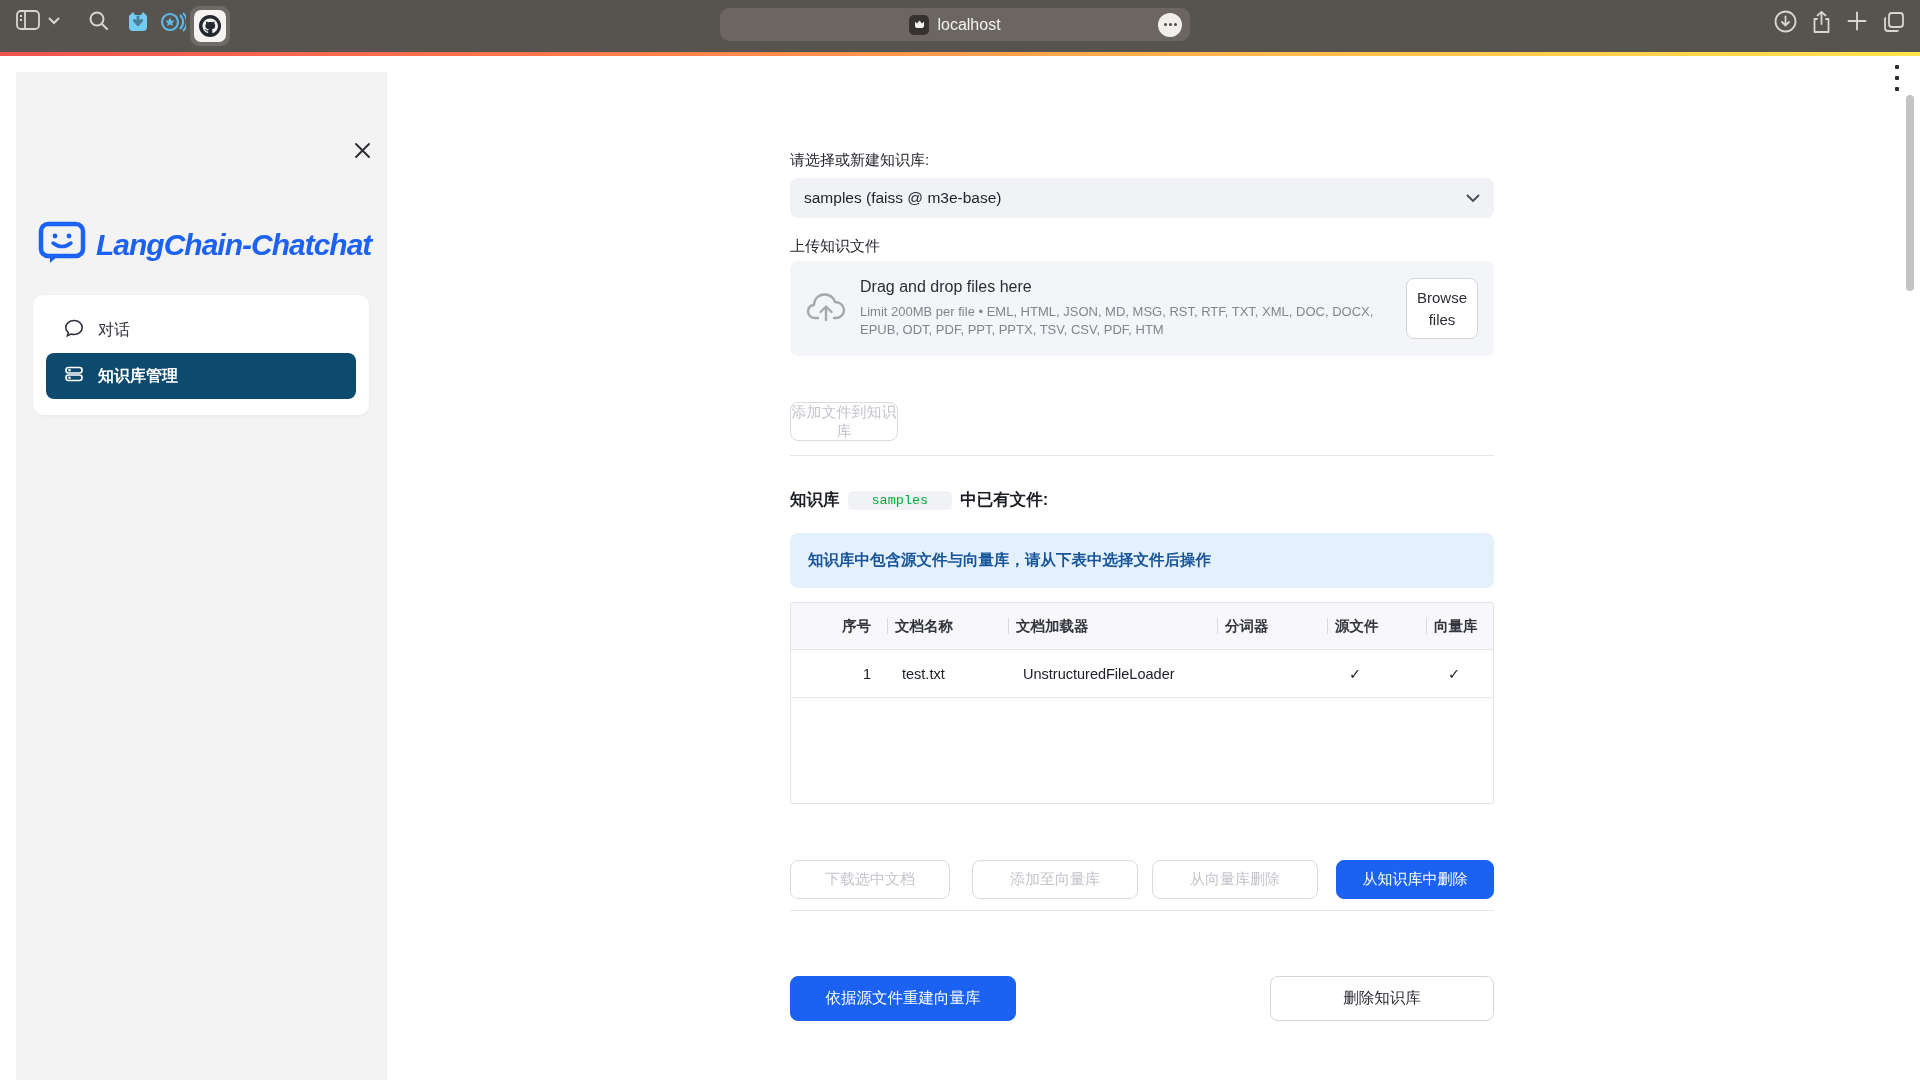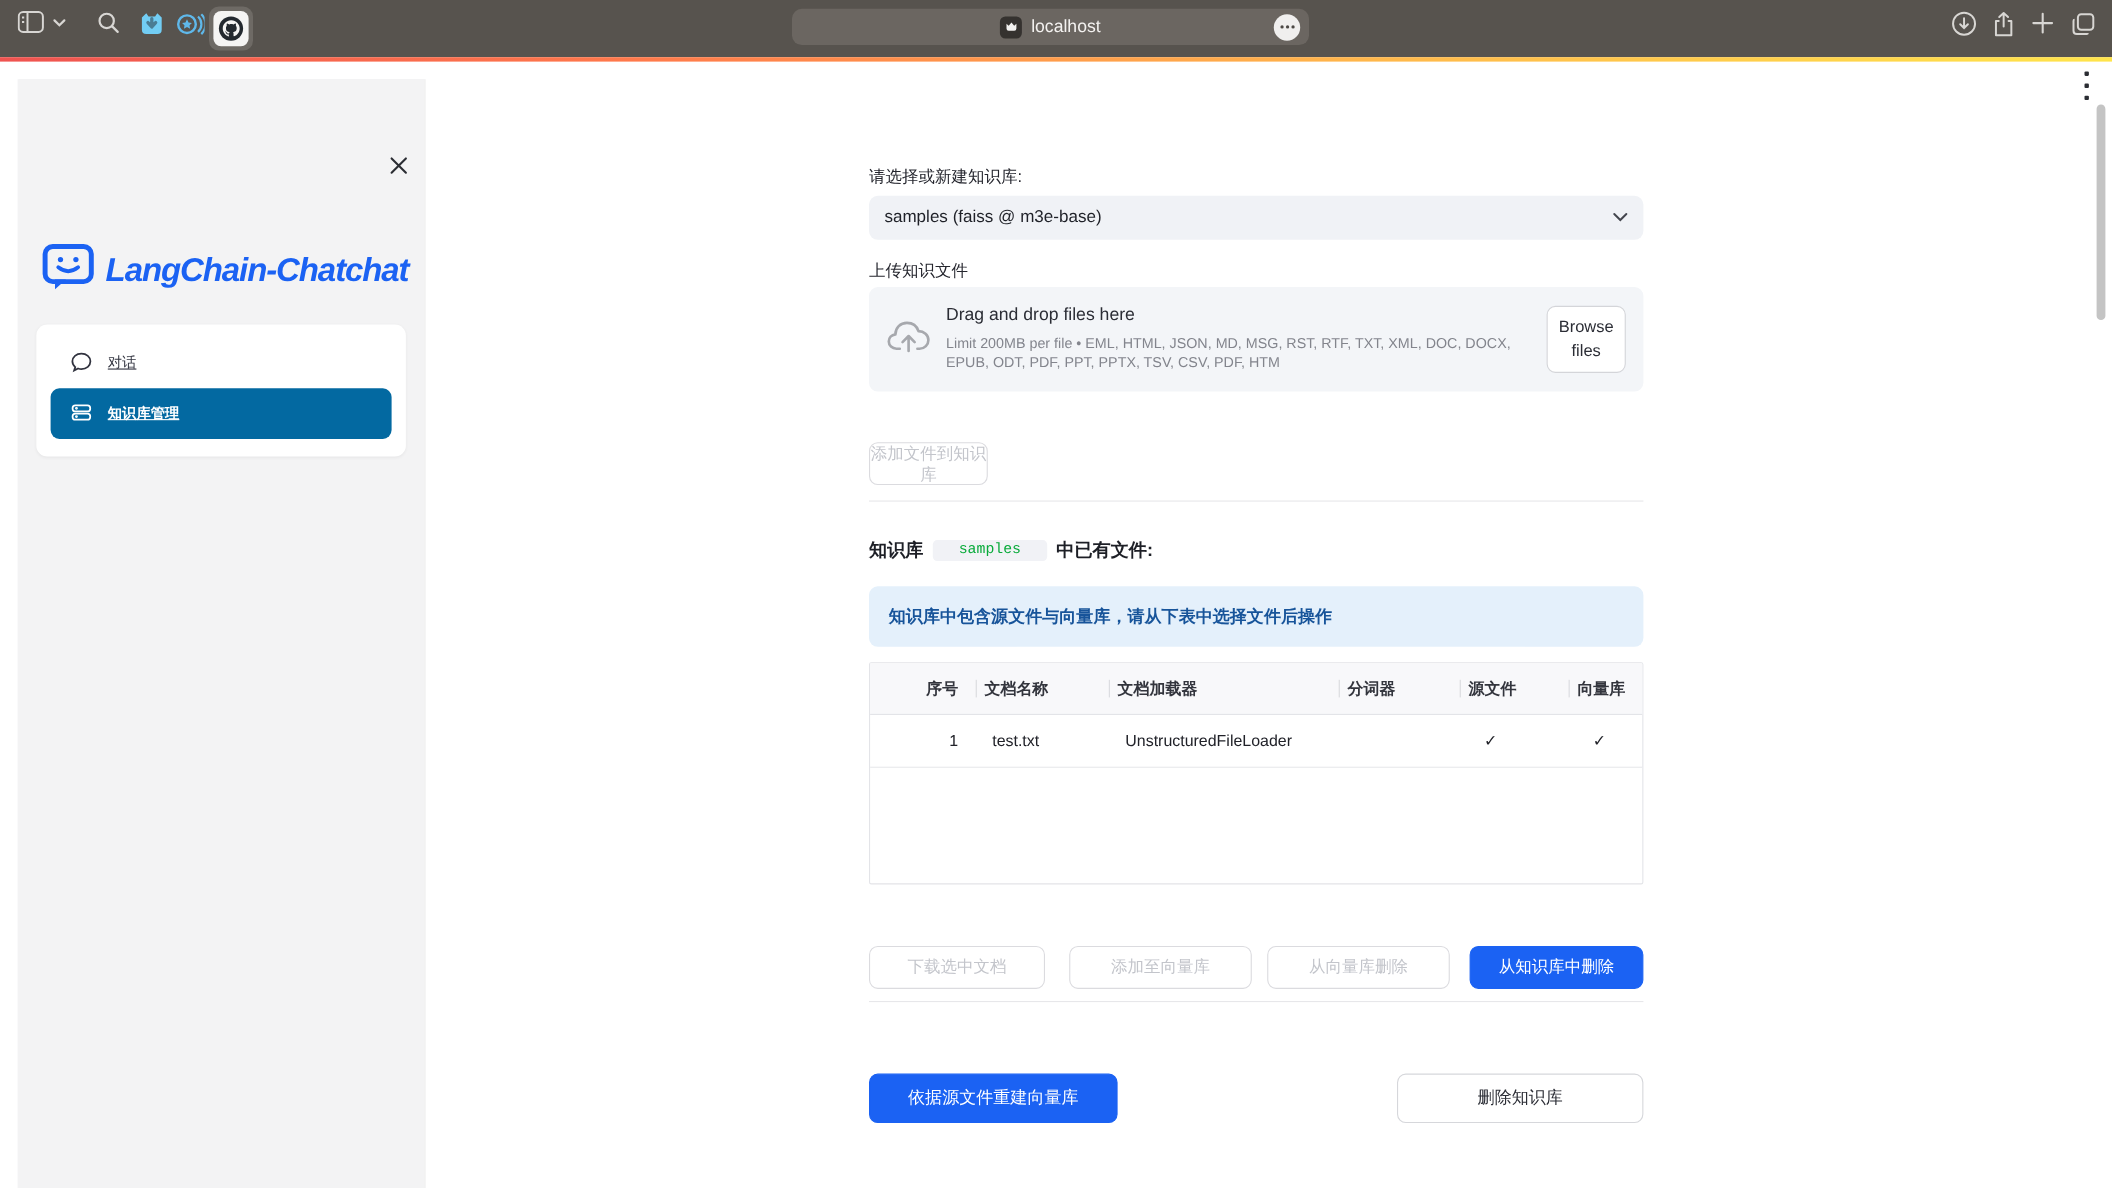--- a/index.html
+++ b/index.html
@@ -29,22 +29,22 @@
   
   .sidebar { position:absolute; left:0; top:72px; width:370px; height:1024px; background:#f3f3f4;
              box-shadow:1px 0 0 rgba(0,0,0,0.06);margin-left:16px; }
   .close-x { position:absolute; left:334px; top:66px; width:24px; height:24px; cursor:pointer;
              display:flex; align-items:center; justify-content:center; }
   .logo { position:absolute; left:22px; top:148px; display:flex; align-items:center; gap:10px; }
   .logo-text { color:#1b62f3; font-size:30px; font-weight:700; font-style:italic; letter-spacing:-1px; white-space:nowrap; }
   .nav-card { position:absolute; left:17px; top:167px; width:336px; height:120px; background:#fff; border-radius:10px;
               box-shadow:0 1px 3px rgba(0,0,0,0.05); padding:12px 13px; }
   .nav-item { height:46px; display:flex; align-items:center; gap:14px; padding:0 18px; border-radius:8px;
-              font-size:13px; color:#31333f; cursor:pointer;text-decoration:underline; }
-  .nav-item.selected { background:#0369a1; color:#fff; font-weight:600; }
+              font-size:16px; color:#31333f; cursor:pointer; }
+  .nav-item.selected { background:#0c4a6e; color:#fff; font-weight:600; }
 
   
   .kebab { position:absolute; left:1890px; top:63px; width:14px; height:30px; display:flex; flex-direction:column;
            align-items:center; justify-content:space-between; padding:2px 0; cursor:pointer; }
   .kebab i { width:4px; height:4px; background:#2b2d33; border-radius:1px; }
   .scrollbar-thumb { position:absolute; left:1906px; top:95px; width:8px; height:196px; background:#c4c4c4; border-radius:4px; }
 
   .st-label { position:absolute; left:790px; font-size:15px; color:#25262e; }
   .selectbox { position:absolute; left:790px; top:178px; width:704px; height:40px; background:#f0f2f6; border-radius:8px;
                display:flex; align-items:center; justify-content:space-between; padding:0 14px; cursor:pointer; }

